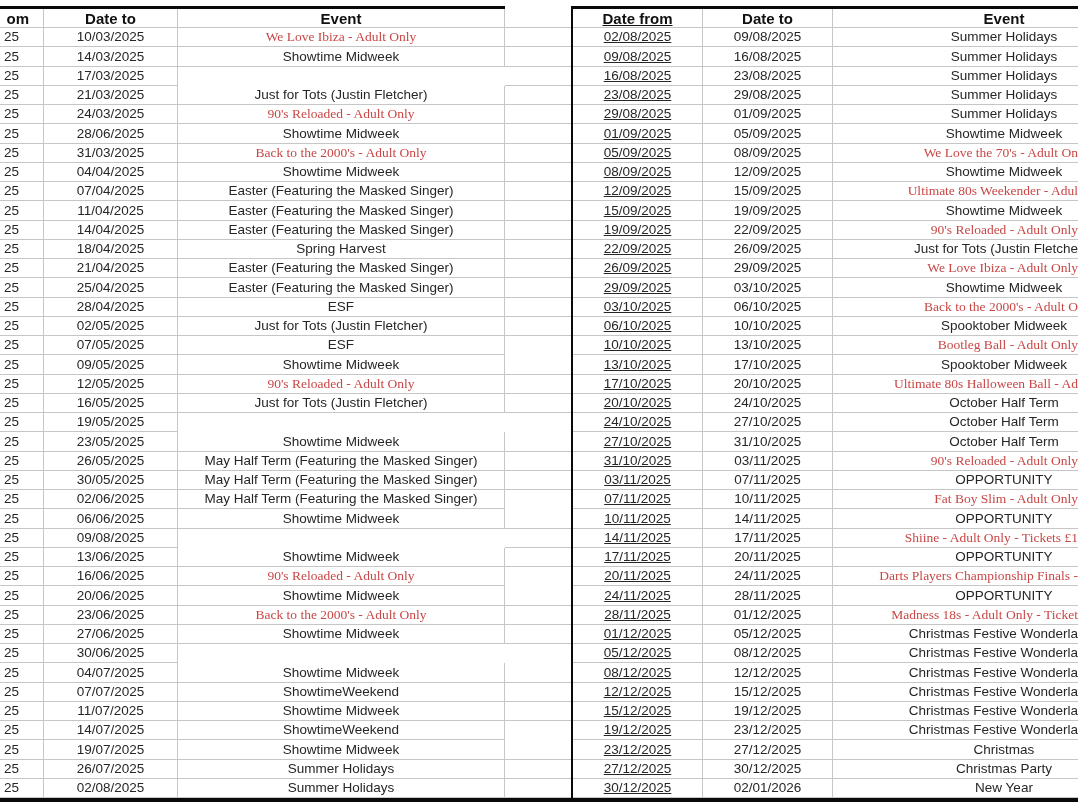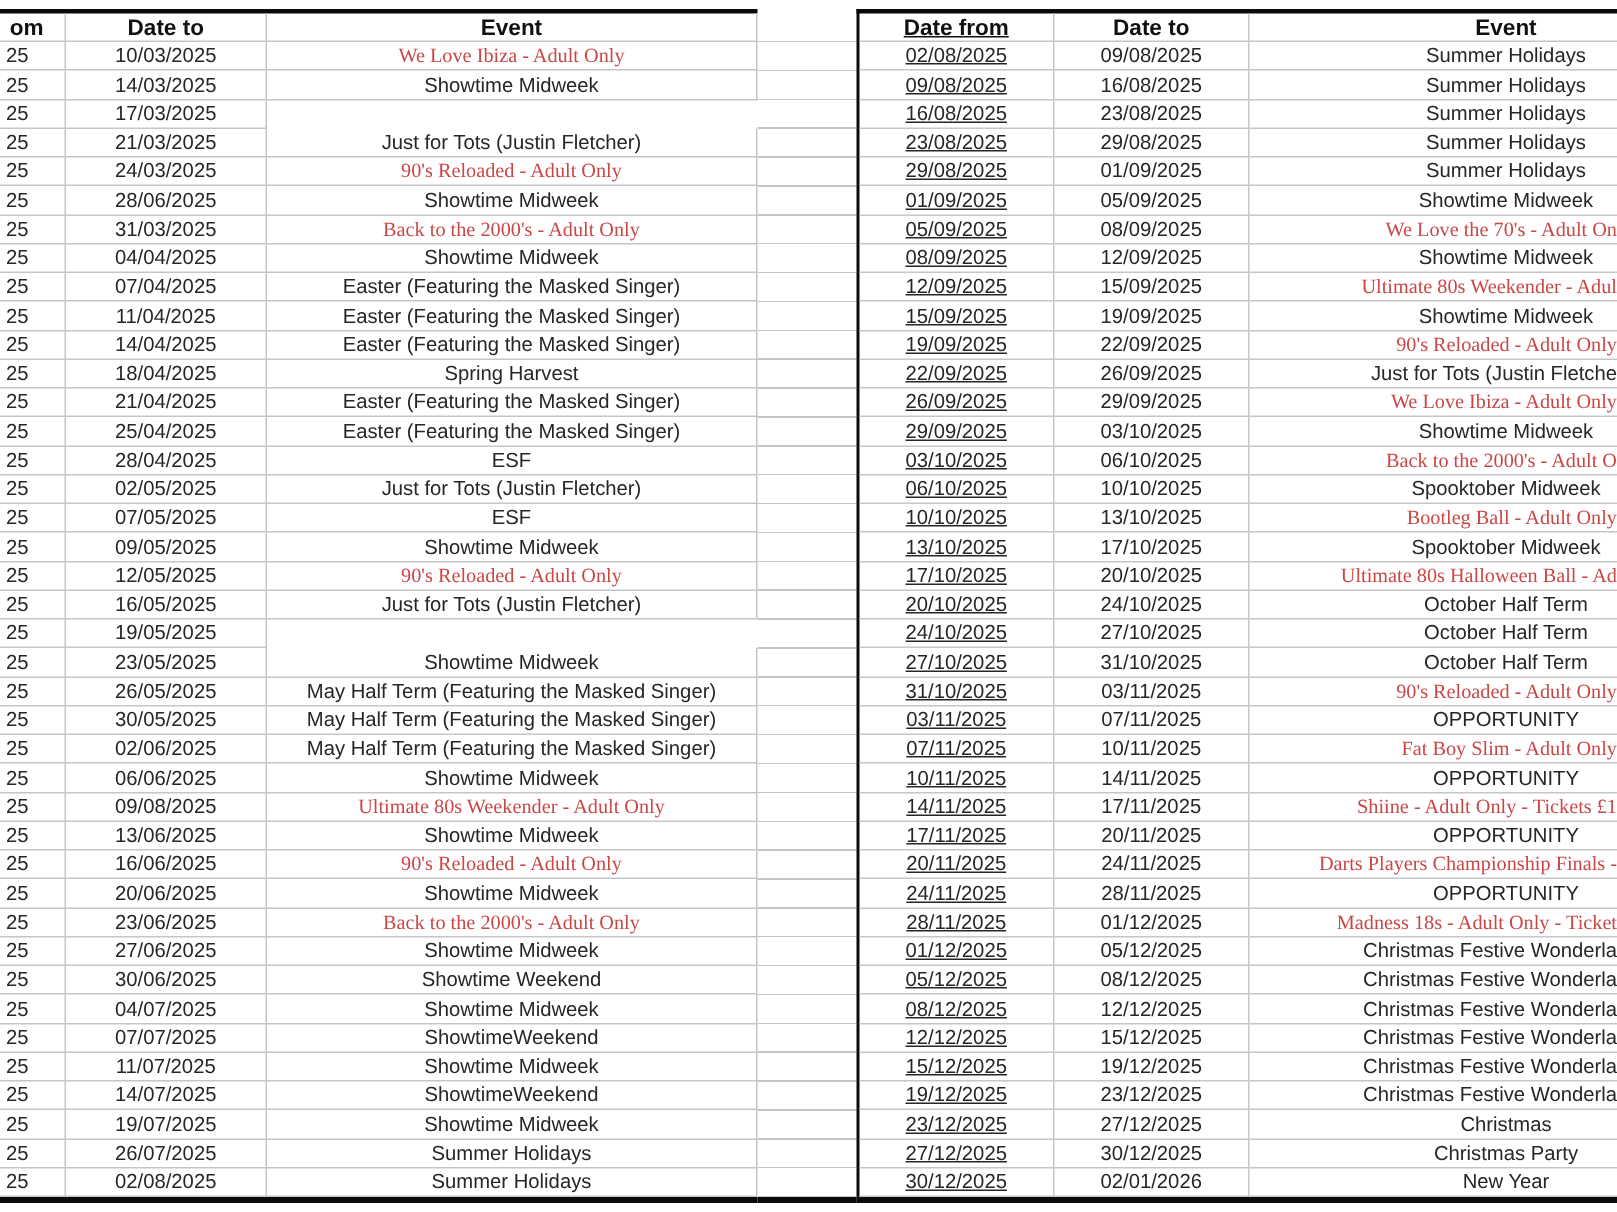--- a/index.html
+++ b/index.html
@@ -170,21 +170,20 @@
         <div class="cell c3">May Half Term (Featuring the Masked Singer)</div>
       </div>
       <div class="row">
         <div class="cell c1">25</div>
         <div class="cell c2">06/06/2025</div>
         <div class="cell c3">Showtime Midweek</div>
       </div>
       <div class="row">
         <div class="cell c1">25</div>
         <div class="cell c2">09/08/2025</div>
-        <div class="cell c3 red">Ultimate 80s Weekender - Adult Only</div>
       </div>
       <div class="row">
         <div class="cell c1">25</div>
         <div class="cell c2">13/06/2025</div>
         <div class="cell c3">Showtime Midweek</div>
       </div>
       <div class="row">
         <div class="cell c1">25</div>
         <div class="cell c2">16/06/2025</div>
         <div class="cell c3 red">90's Reloaded - Adult Only</div>
@@ -200,21 +199,20 @@
         <div class="cell c3 red">Back to the 2000's - Adult Only</div>
       </div>
       <div class="row">
         <div class="cell c1">25</div>
         <div class="cell c2">27/06/2025</div>
         <div class="cell c3">Showtime Midweek</div>
       </div>
       <div class="row">
         <div class="cell c1">25</div>
         <div class="cell c2">30/06/2025</div>
-        <div class="cell c3">Showtime Weekend</div>
       </div>
       <div class="row">
         <div class="cell c1">25</div>
         <div class="cell c2">04/07/2025</div>
         <div class="cell c3">Showtime Midweek</div>
       </div>
       <div class="row">
         <div class="cell c1">25</div>
         <div class="cell c2">07/07/2025</div>
         <div class="cell c3">ShowtimeWeekend</div>

